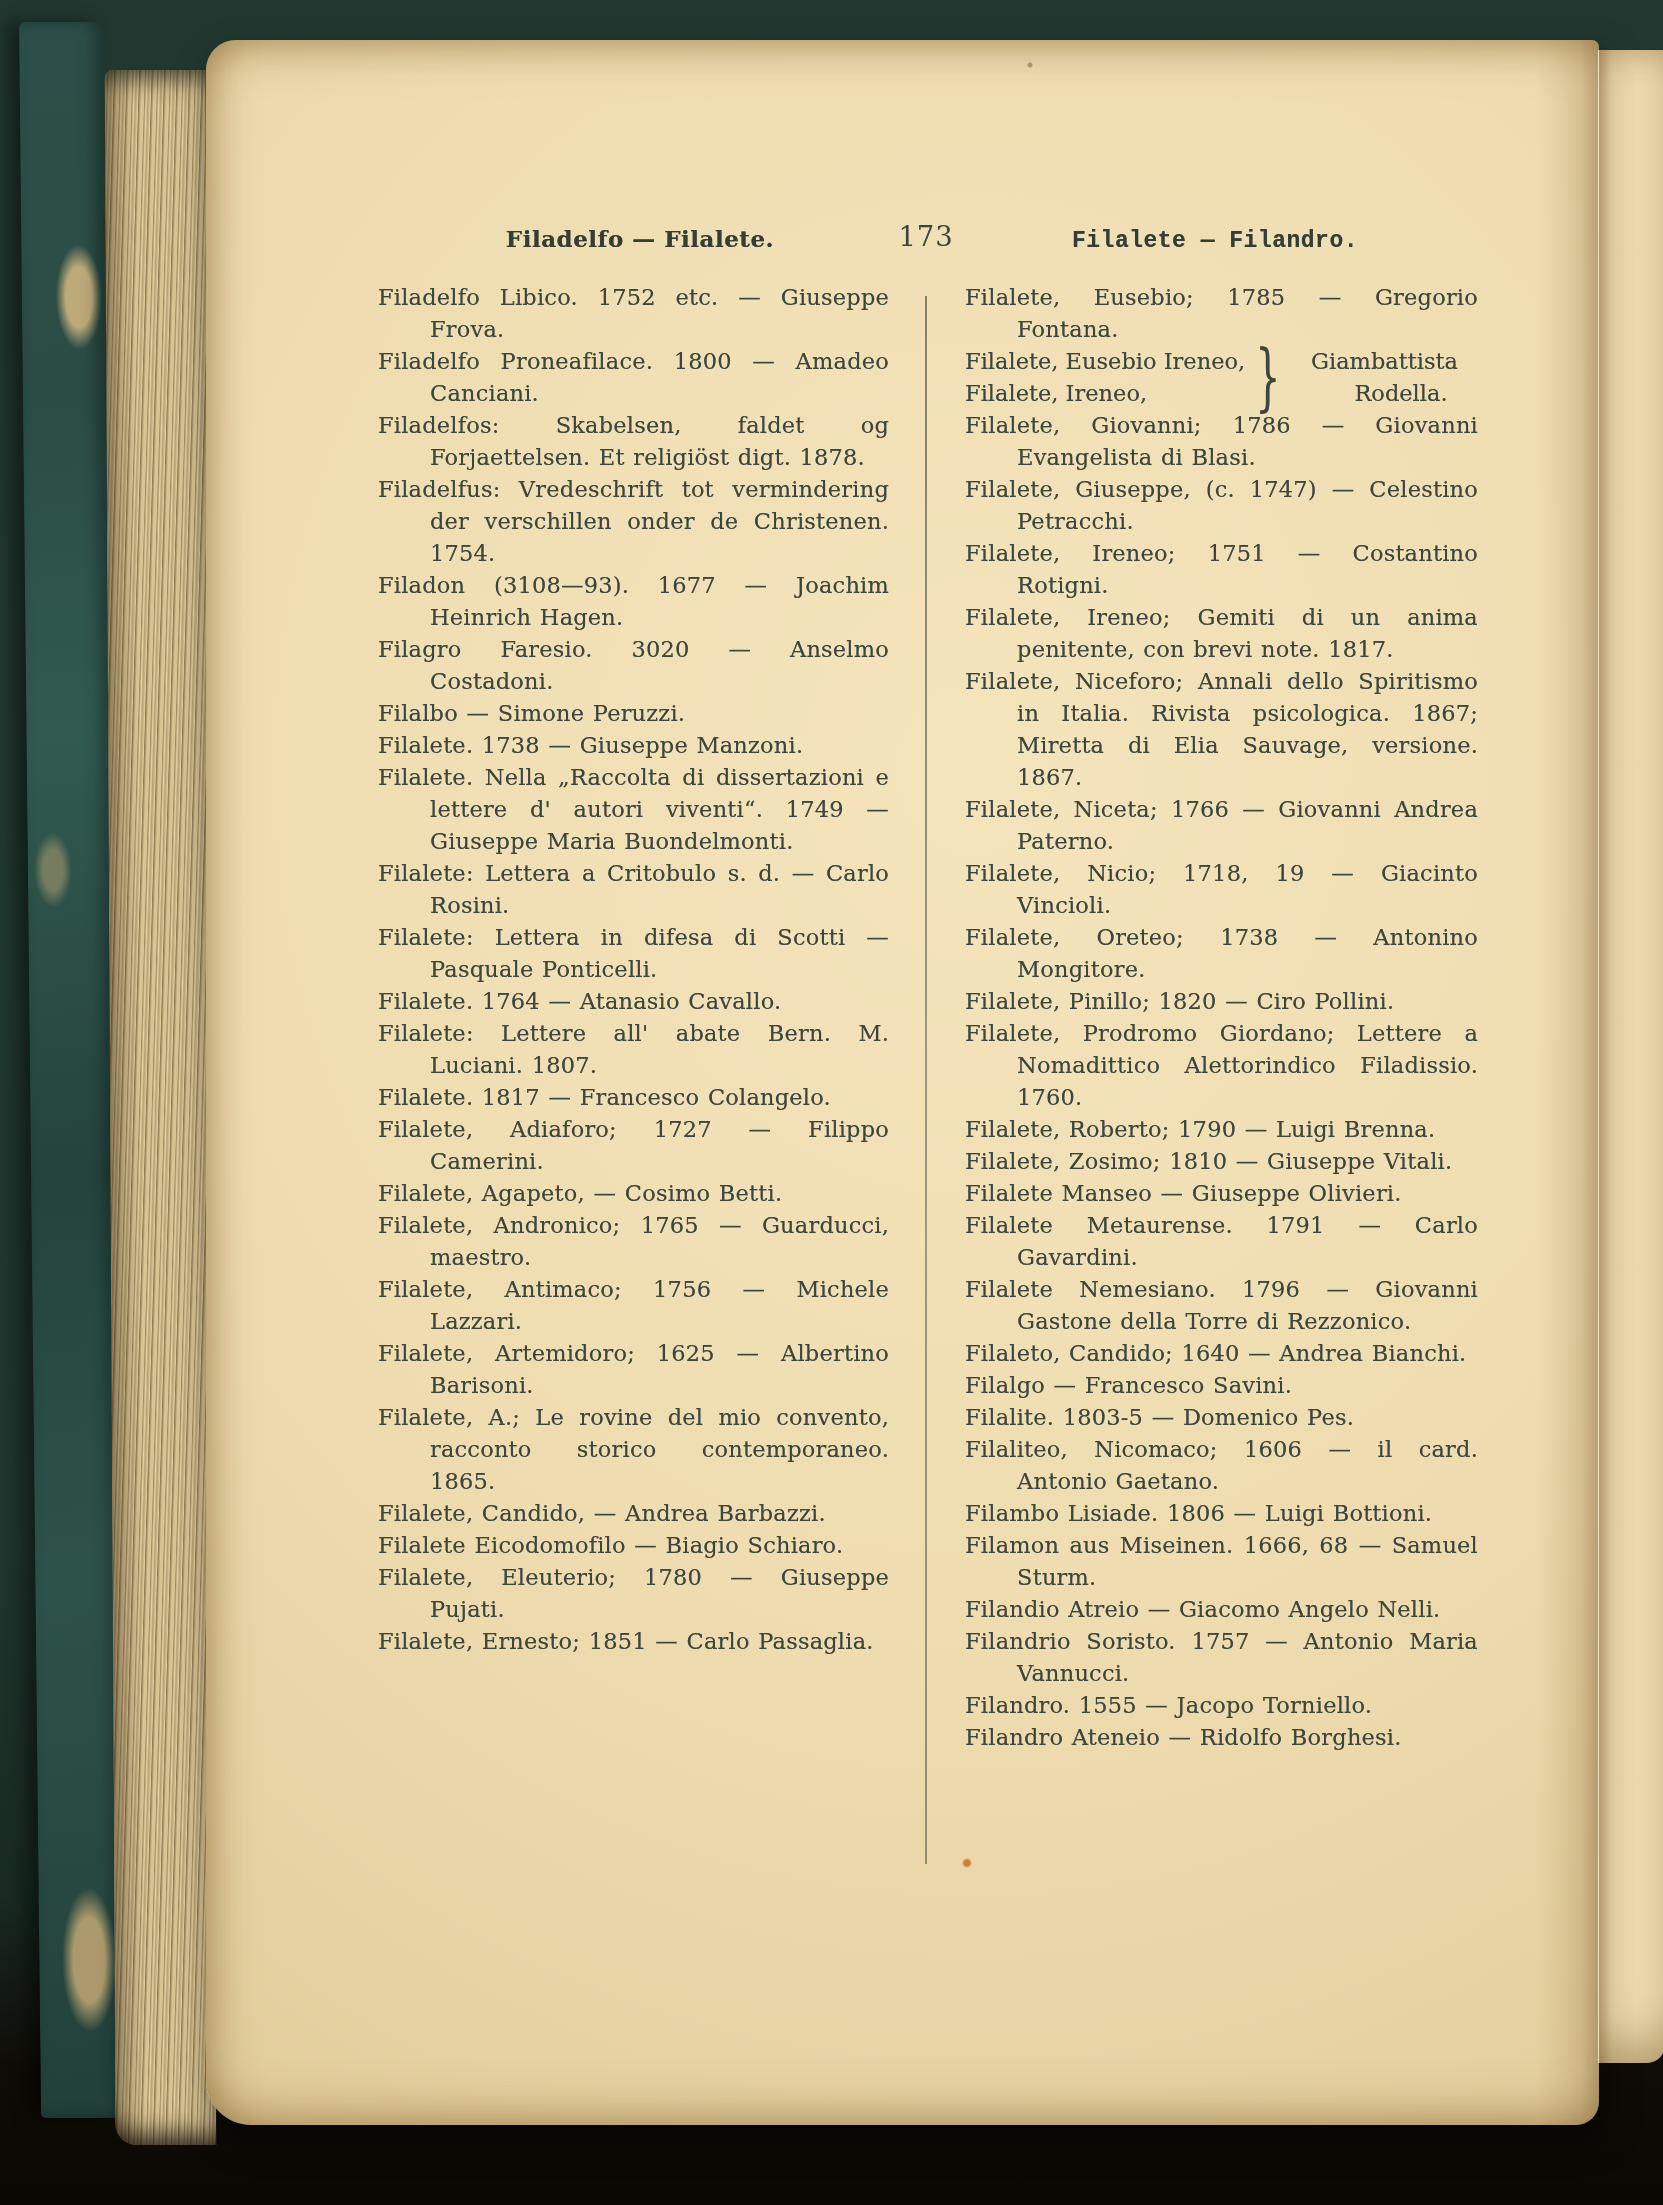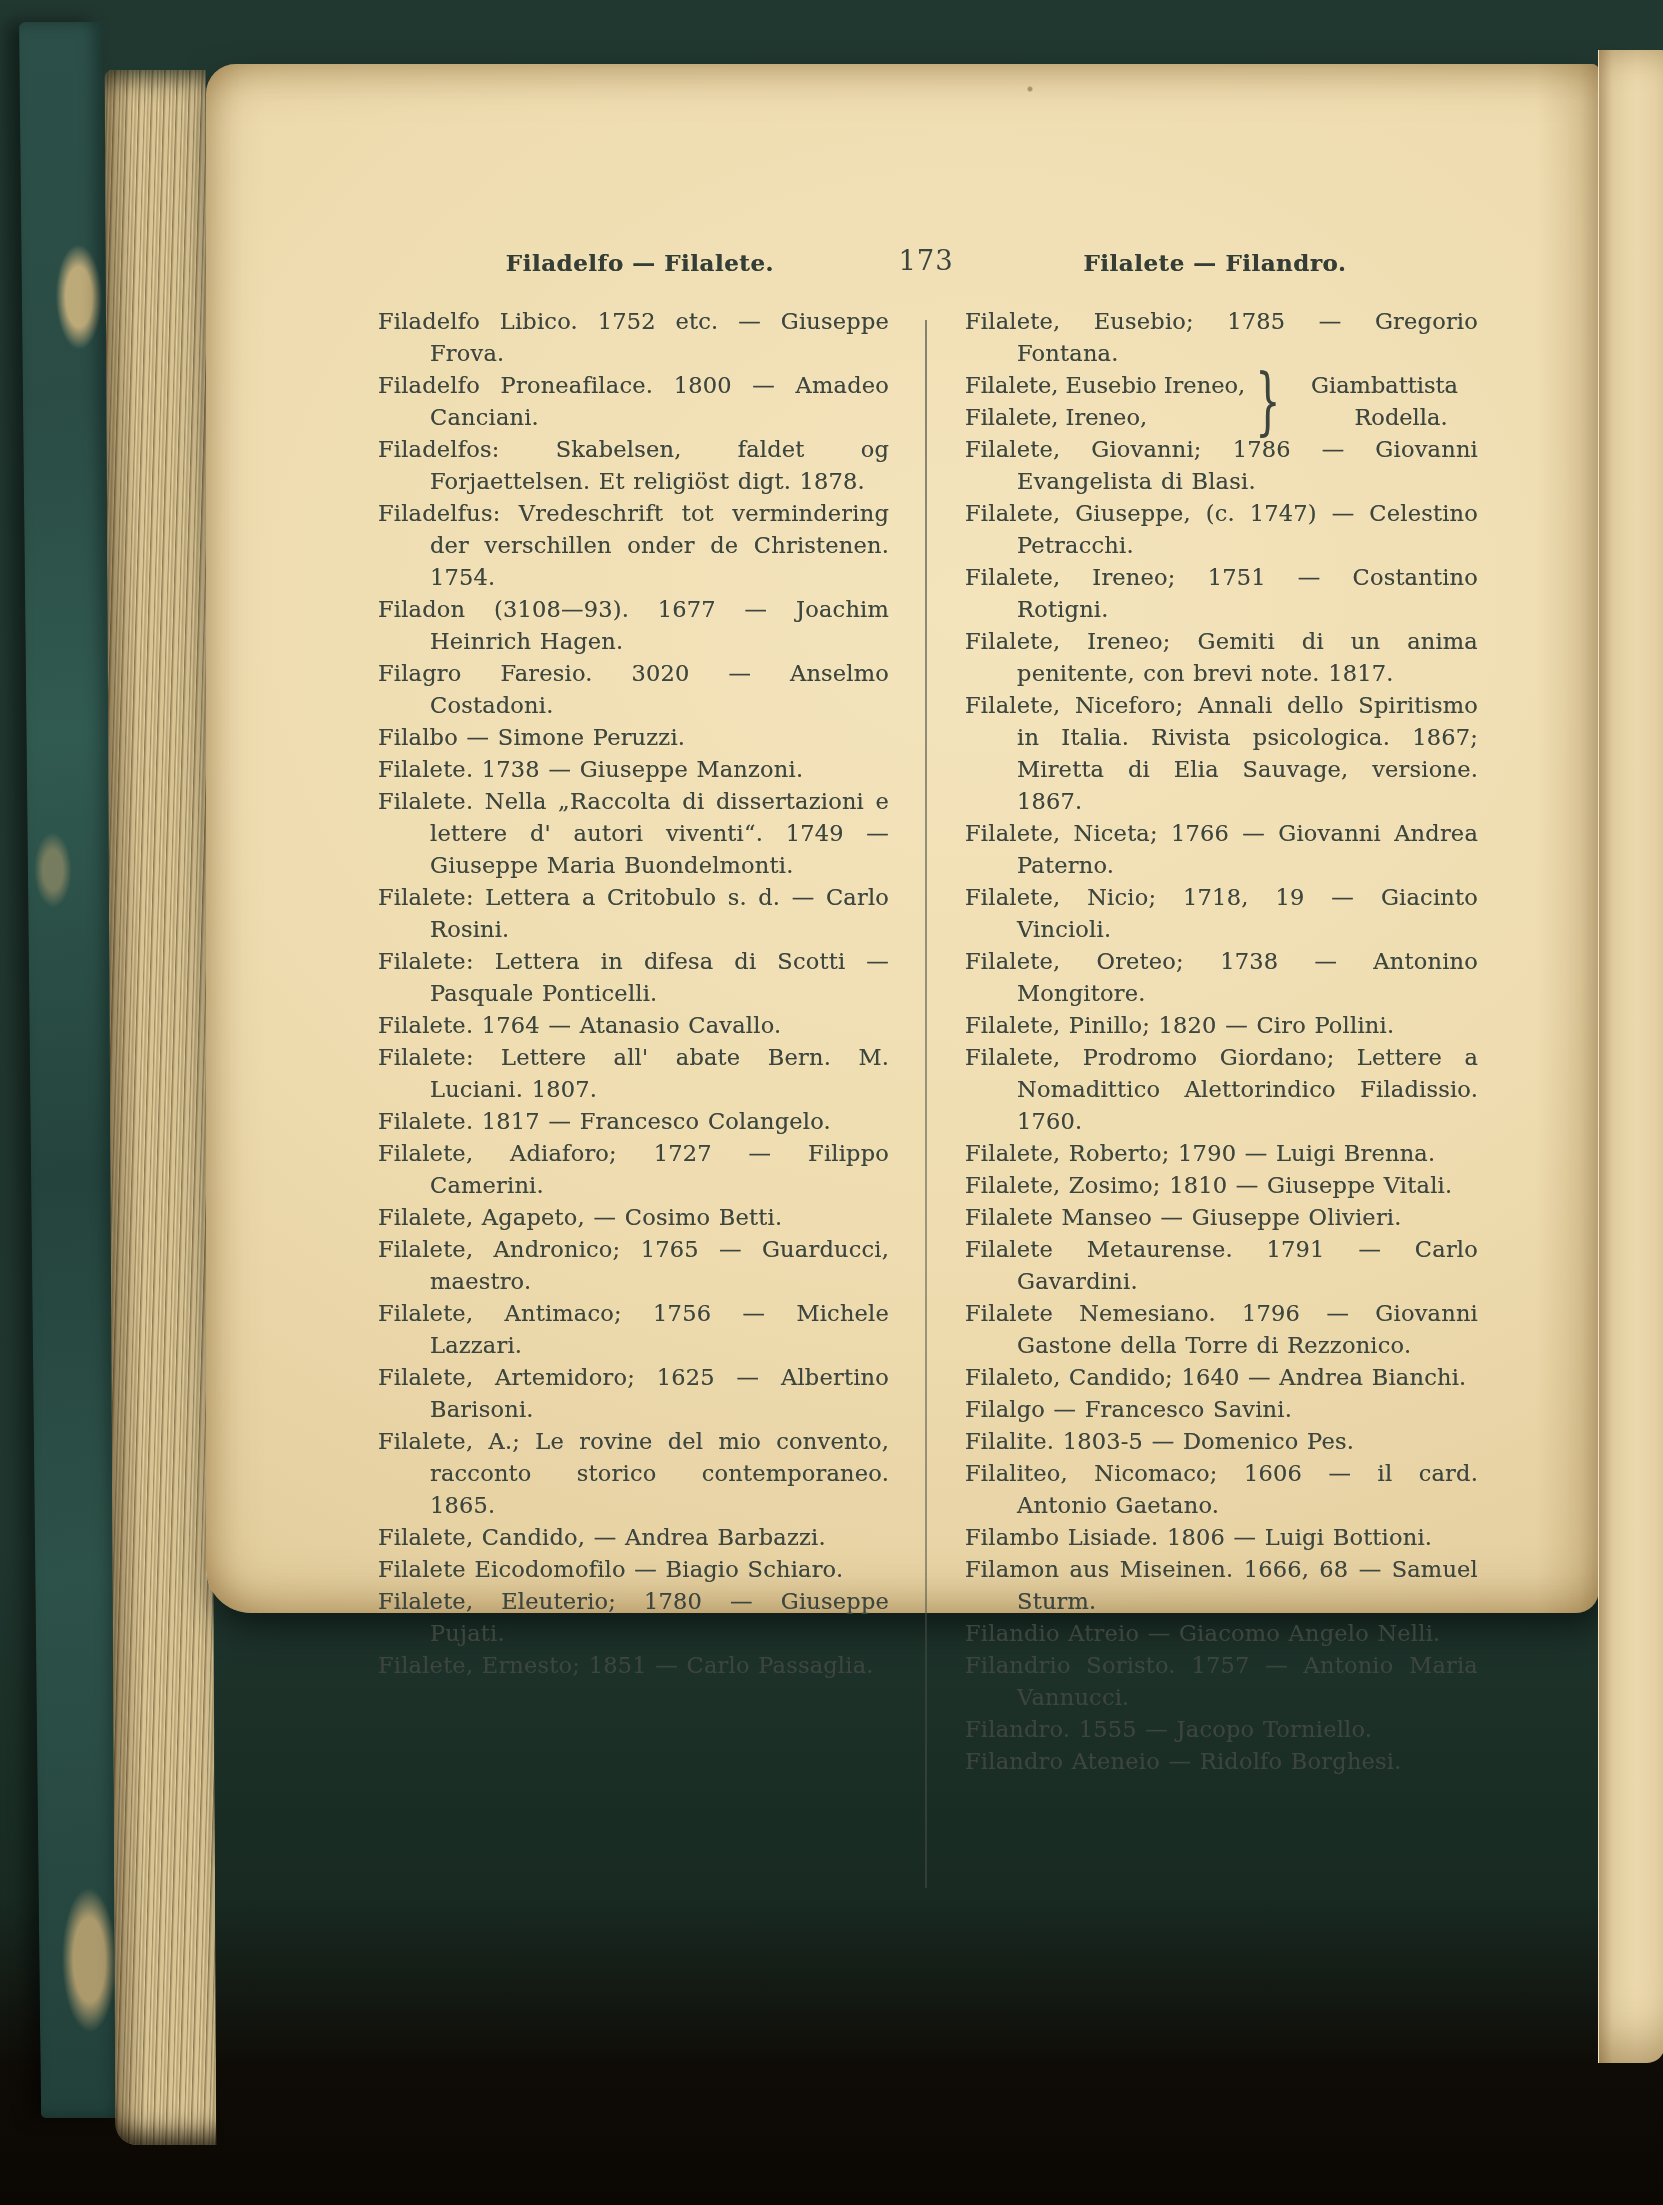--- a/index.html
+++ b/index.html
@@ -27,21 +27,21 @@
     background:
       linear-gradient(90deg,rgba(60,40,15,.38) 0%,rgba(60,40,15,0) 30%),
       repeating-linear-gradient(92deg,
         #d9c494 0px,#d9c494 2.5px,#a08c61 3.3px,#e6d3a3 5px,
         #b5a173 6.7px,#e0cc9b 9.2px,#8f7b53 10px,#dcc897 12.5px);
     border-radius:8.3px 0 0 21.6px;
     box-shadow:inset 0 23px 25px -15px rgba(20,30,20,.75), inset 0 -28px 25px -16.6px rgba(15,10,5,.8);
   }
   
   .page{
-    position:absolute;left:206px;top:64px;width:1393px;height:1549px;
+    position:absolute;left:206px;top:40px;width:1393px;height:2085px;
     background:
       radial-gradient(7.5px 7.5px at 761px 1823px, rgba(200,110,30,.85) 0 35%, rgba(200,110,30,0) 70%),
       radial-gradient(4.2px 4.2px at 824px 25px, rgba(110,90,50,.5) 0 40%, rgba(110,90,50,0) 75%),
       linear-gradient(90deg, rgba(130,95,40,0) 95.5%, rgba(130,95,40,.18) 98.6%, rgba(95,65,25,.30) 100%),
       radial-gradient(120% 90% at 55% 35%, #f4e4bc 0%, #efddb1 45%, #e6d1a2 75%, #dac390 100%);
     border-radius:30px 6.7px 23px 45px;
     box-shadow:
       inset 23px 0 46px -20px rgba(125,92,38,.5),
       inset 0 28px 46px -25px rgba(125,92,38,.55),
       inset 0 -33px 50px -28px rgba(125,92,38,.5),
@@ -57,21 +57,21 @@
     box-shadow:inset 0 -42px 50px -25px rgba(110,80,30,.45), inset 0 25px 33px -21.6px rgba(110,80,30,.4);
   }
   .running-heads{
     position:absolute;left:172px;top:185px;width:1100px;height:40px;
     display:flex;align-items:baseline;
   }
   .head{
     width:524px;text-align:center;font-weight:700;font-size:23px;
     letter-spacing:0.5px;color:#343e36;text-shadow:0 0 0.6px rgba(52,62,54,.7);
   }
-  .head.right{width:526px;margin-left:auto;}
+  .head.right{width:526px;margin-left:auto;font-family:Liberation Mono, monospace;}
   .page-num{
     position:absolute;left:548px;top:-5px;transform:translateX(-50%);
     font-size:27.5px;font-weight:400;color:#3d463e;letter-spacing:0.8px;
   }
   .content{
     position:absolute;left:172px;top:241px;width:1100px;
     display:flex;gap:76px;
   }
   .divider{
     position:absolute;left:547px;top:15px;width:1.7px;height:1568px;

